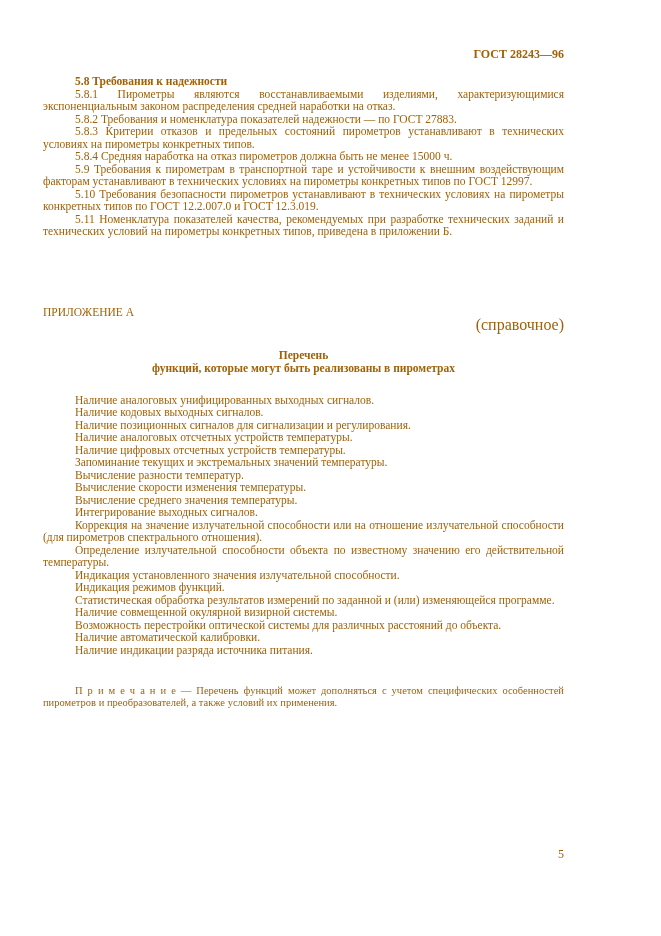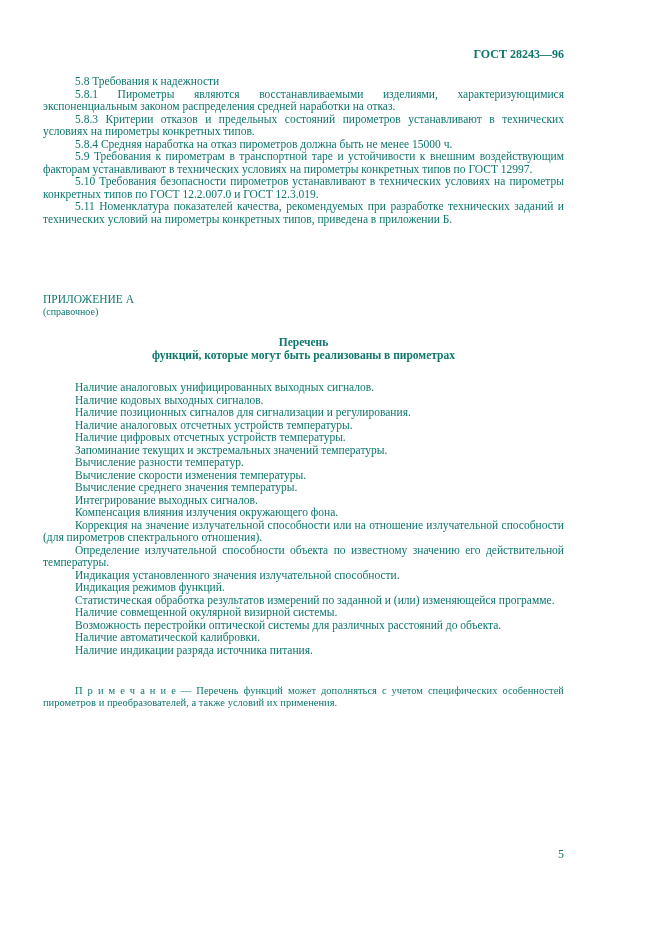--- a/index.html
+++ b/index.html
@@ -5,21 +5,21 @@
   html, body {
     margin: 0;
     padding: 0;
     background: #ffffff;
   }
   .page {
     position: relative;
     width: 605px;
     height: 936px;
     background: #ffffff;
-    color: #0f766e;
+    color: #a16207;
     font-family: "Liberation Serif", "DejaVu Serif", serif;
     box-sizing: border-box;
     padding: 48px 41px 0 43px;
     overflow: hidden;
   }
   .doc-header {
     text-align: right;
     font-weight: bold;
     font-size: 12px;
     line-height: 13px;
@@ -28,30 +28,30 @@
     margin-top: 14px;
     font-size: 11.5px;
     line-height: 12.5px;
     text-align: justify;
   }
   .para {
     margin: 0;
     text-indent: 32px;
   }
   .para.bold {
-    font-weight: normal;
+    font-weight: bold;
   }
   .appendix-label {
     margin-top: 68px;
     font-size: 11.5px;
     line-height: 13px;
   }
   .appendix-sublabel {
-    text-align: left;
-    font-size: 10px;
+    text-align: right;
+    font-size: 16px;
     line-height: 12px;
   }
   .appendix-title {
     margin-top: 18px;
     text-align: center;
     font-weight: bold;
     font-size: 11.5px;
     line-height: 13px;
   }
   .functions-block {
@@ -81,20 +81,21 @@
 </head>
 <body>
 
 <div class="page">
 
   <div class="doc-header">ГОСТ 28243—96</div>
 
   <div class="body-block">
     <p class="para bold">5.8 Требования к надежности</p>
     <p class="para">5.8.1 Пирометры являются восстанавливаемыми изделиями, характеризующимися экспоненциальным законом распределения средней наработки на отказ.</p>
+    <p class="para">5.8.2 Требования и номенклатура показателей надежности — по ГОСТ 27883.</p>
     <p class="para">5.8.3 Критерии отказов и предельных состояний пирометров устанавливают в технических условиях на пирометры конкретных типов.</p>
     <p class="para">5.8.4 Средняя наработка на отказ пирометров должна быть не менее 15000 ч.</p>
     <p class="para">5.9 Требования к пирометрам в транспортной таре и устойчивости к внешним воздействующим факторам устанавливают в технических условиях на пирометры конкретных типов по ГОСТ 12997.</p>
     <p class="para">5.10 Требования безопасности пирометров устанавливают в технических условиях на пирометры конкретных типов по ГОСТ 12.2.007.0 и ГОСТ 12.3.019.</p>
     <p class="para">5.11 Номенклатура показателей качества, рекомендуемых при разработке технических заданий и технических условий на пирометры конкретных типов, приведена в приложении Б.</p>
   </div>
 
   <div class="appendix-label">ПРИЛОЖЕНИЕ А</div>
   <div class="appendix-sublabel">(справочное)</div>
 
@@ -107,21 +108,20 @@
     <p class="para">Наличие аналоговых унифицированных выходных сигналов.</p>
     <p class="para">Наличие кодовых выходных сигналов.</p>
     <p class="para">Наличие позиционных сигналов для сигнализации и регулирования.</p>
     <p class="para">Наличие аналоговых отсчетных устройств температуры.</p>
     <p class="para">Наличие цифровых отсчетных устройств температуры.</p>
     <p class="para">Запоминание текущих и экстремальных значений температуры.</p>
     <p class="para">Вычисление разности температур.</p>
     <p class="para">Вычисление скорости изменения температуры.</p>
     <p class="para">Вычисление среднего значения температуры.</p>
     <p class="para">Интегрирование выходных сигналов.</p>
-    <p class="para">Компенсация влияния излучения окружающего фона.</p>
     <p class="para">Коррекция на значение излучательной способности или на отношение излучательной способности (для пирометров спектрального отношения).</p>
     <p class="para">Определение излучательной способности объекта по известному значению его действительной температуры.</p>
     <p class="para">Индикация установленного значения излучательной способности.</p>
     <p class="para">Индикация режимов функций.</p>
     <p class="para">Статистическая обработка результатов измерений по заданной и (или) изменяющейся программе.</p>
     <p class="para">Наличие совмещенной окулярной визирной системы.</p>
     <p class="para">Возможность перестройки оптической системы для различных расстояний до объекта.</p>
     <p class="para">Наличие автоматической калибровки.</p>
     <p class="para">Наличие индикации разряда источника питания.</p>
   </div>

